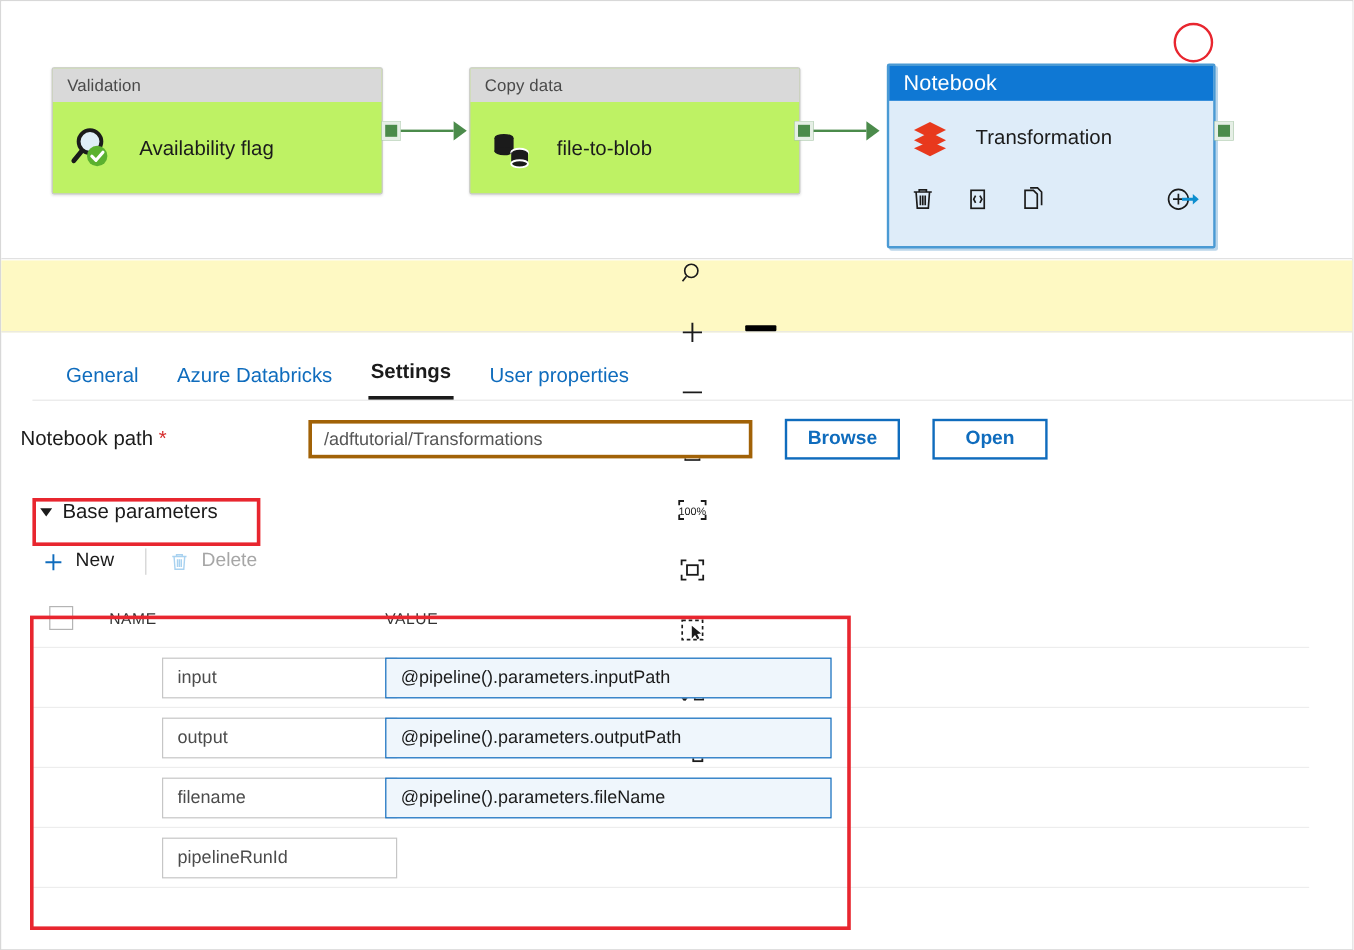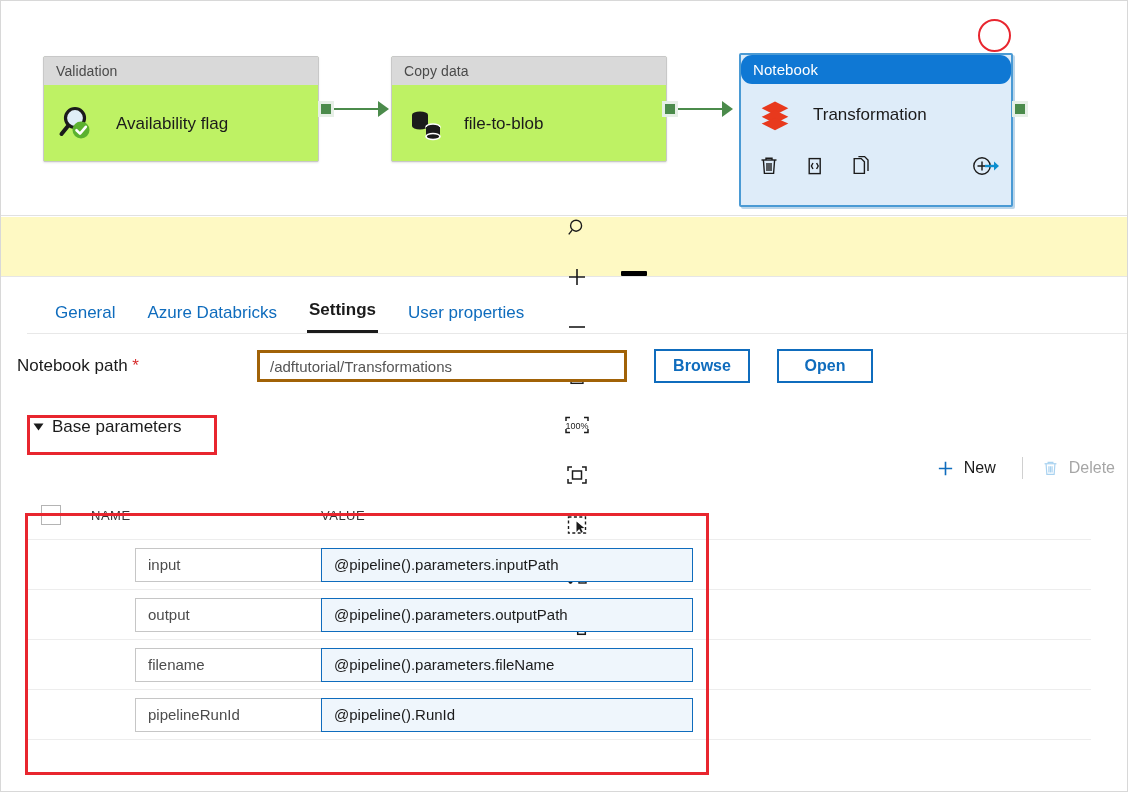--- a/index.html
+++ b/index.html
@@ -59,22 +59,21 @@
   .node.selected {
     background: #deecf9;
     border: 2px solid #4a9ad4;
     box-shadow: 2px 2px 0 0 #bcd6ea;
   }
   .node.selected .node-head {
     background: #0f78d4;
     color: #ffffff;
     height: 29px;
     line-height: 29px;
-    font-size: 15px;
-    border-radius: 11px;
+    font-size: 18px;
   }
   .node.selected .node-body { height: 62px; }
   .node-actions {
     display: flex; align-items: center;
     padding: 0 16px 0 16px;
     height: 40px;
     gap: 22px;
   }
   .node-actions .spacer { flex: 1; }
   .act { width: 24px; height: 24px; cursor: pointer; }
@@ -208,21 +207,20 @@
     border-top: 5px solid transparent;
     border-bottom: 5px solid transparent;
     transform: rotate(90deg);
   }
 
   .cmdbar {
     display: flex; align-items: center;
     height: 46px;
     padding-left: 30px;
     gap: 0;
-    justify-content: flex-end;
   }
   .cmd {
     display: flex; align-items: center; gap: 9px;
     font-size: 16px; color: #1b1b1b;
     padding: 4px 14px 4px 4px;
     cursor: pointer;
   }
   .cmd.disabled { color: #a6a6a6; cursor: default; }
   .cmd-sep {
     width: 1px; height: 22px;
@@ -521,23 +519,20 @@
         </div>
         <div>
           <input class="inp-value" type="text" value="@pipeline().parameters.fileName" style="">
         </div>
       </div>
 
       <div class="trow">
         <div class="cell-name">
           <input class="inp-name" type="text" value="pipelineRunId" style="">
         </div>
-        <div>
-          <input class="inp-value" type="text" value="@pipeline().RunId" style="">
-        </div>
       </div>
 
       <div class="tfoot"></div>
     </div>
   </div>
 
   <div class="hl" style="left:26px; top:414px; width:190px; height:40px;"></div>
   <div class="hl" style="left:24px; top:512px; width:684px; height:262px;"></div>
 
 </div>

